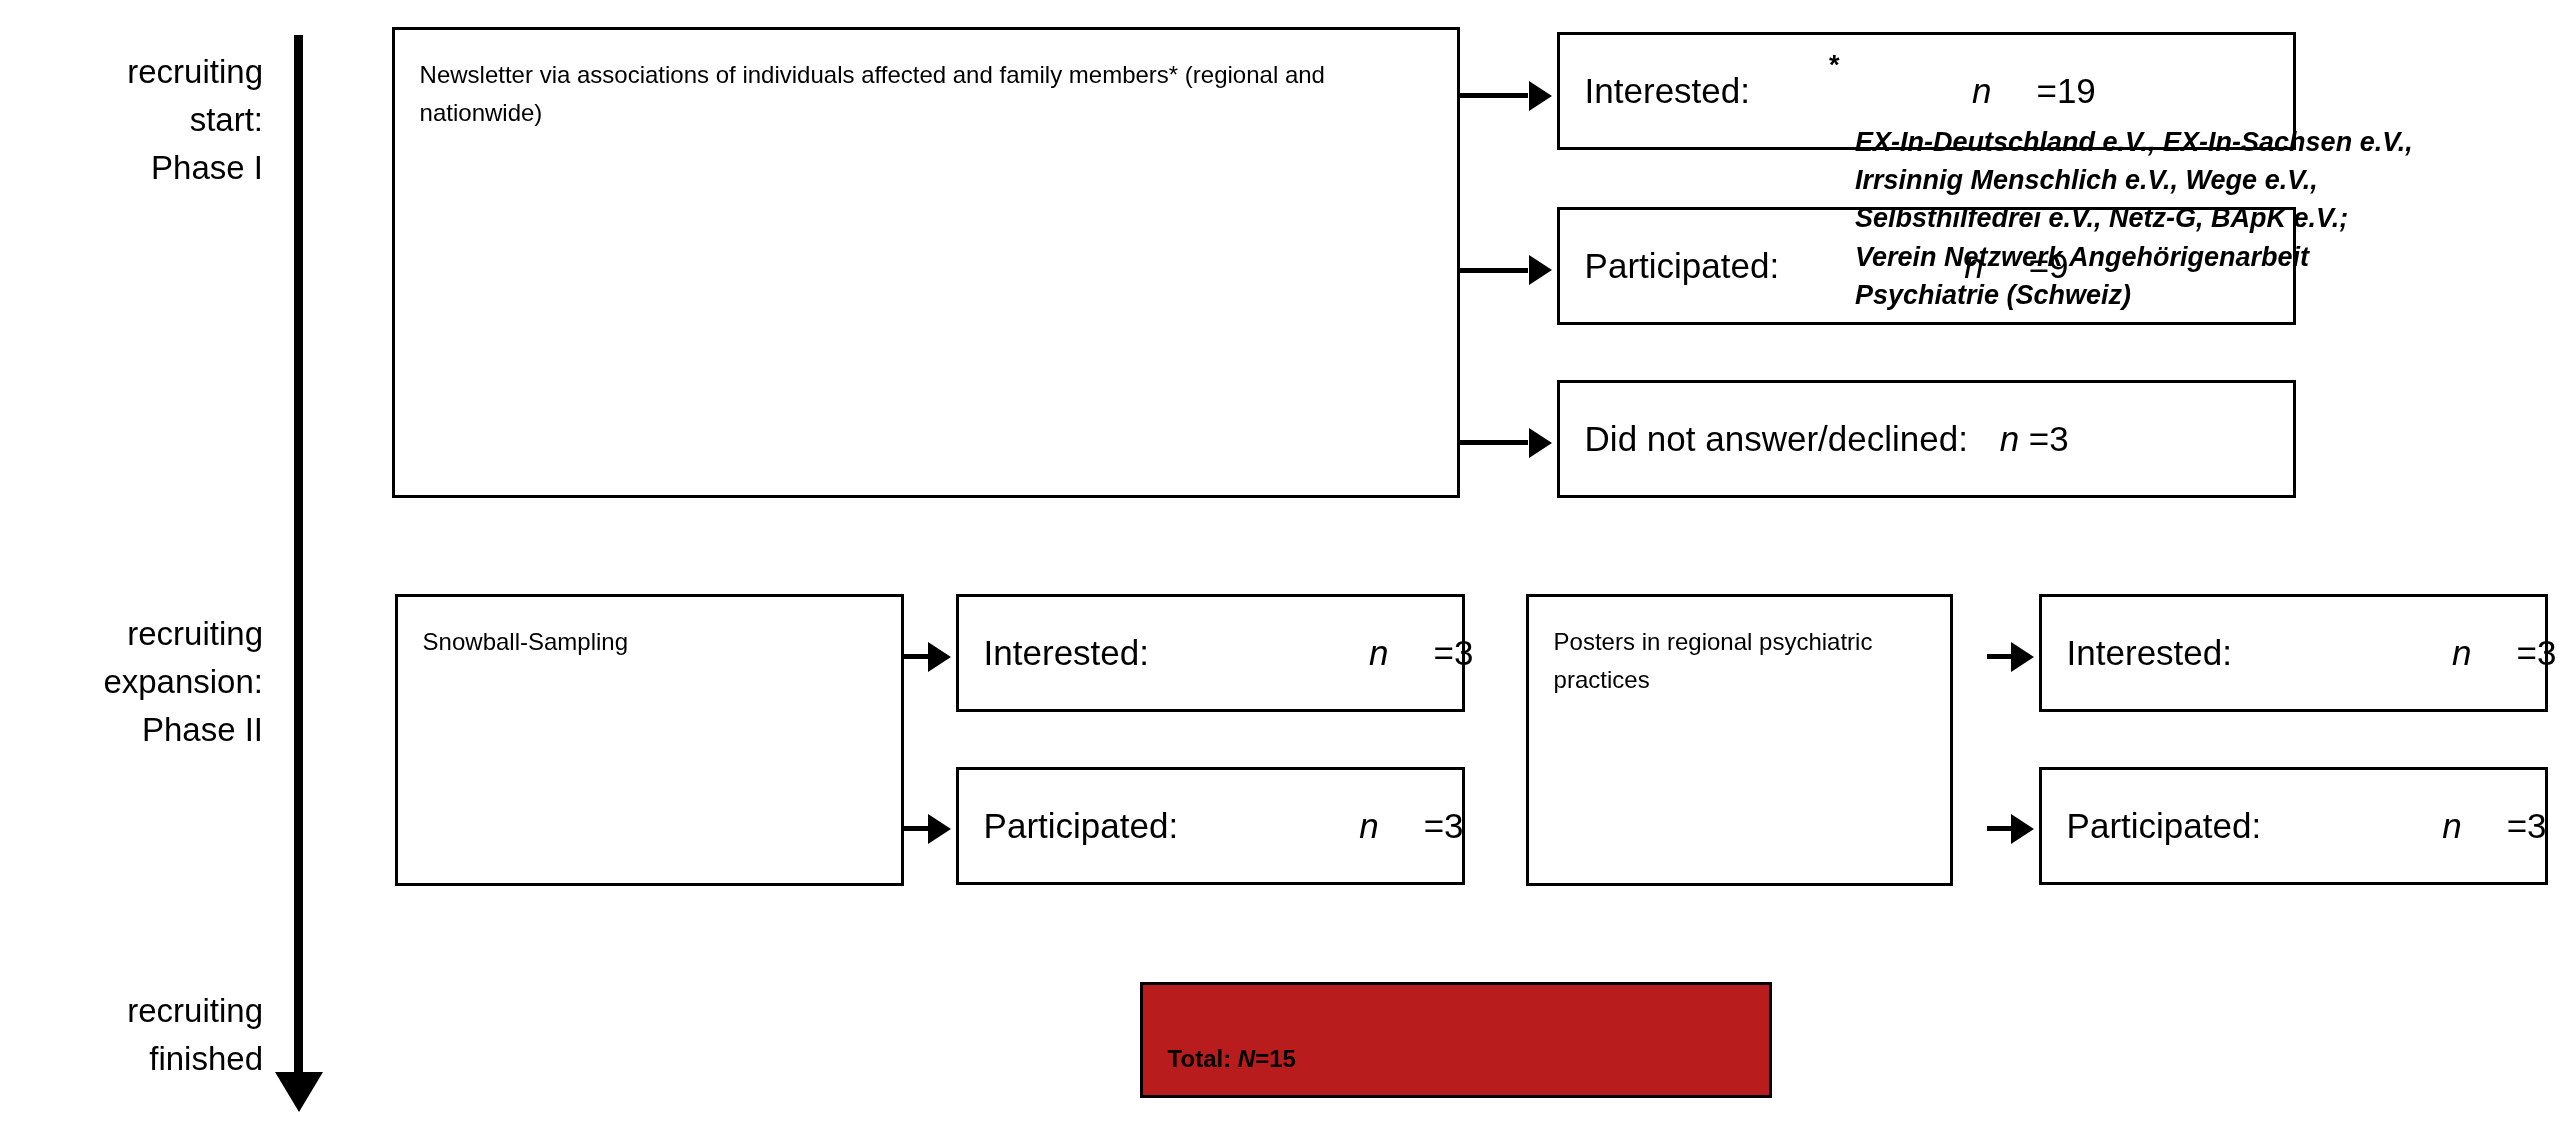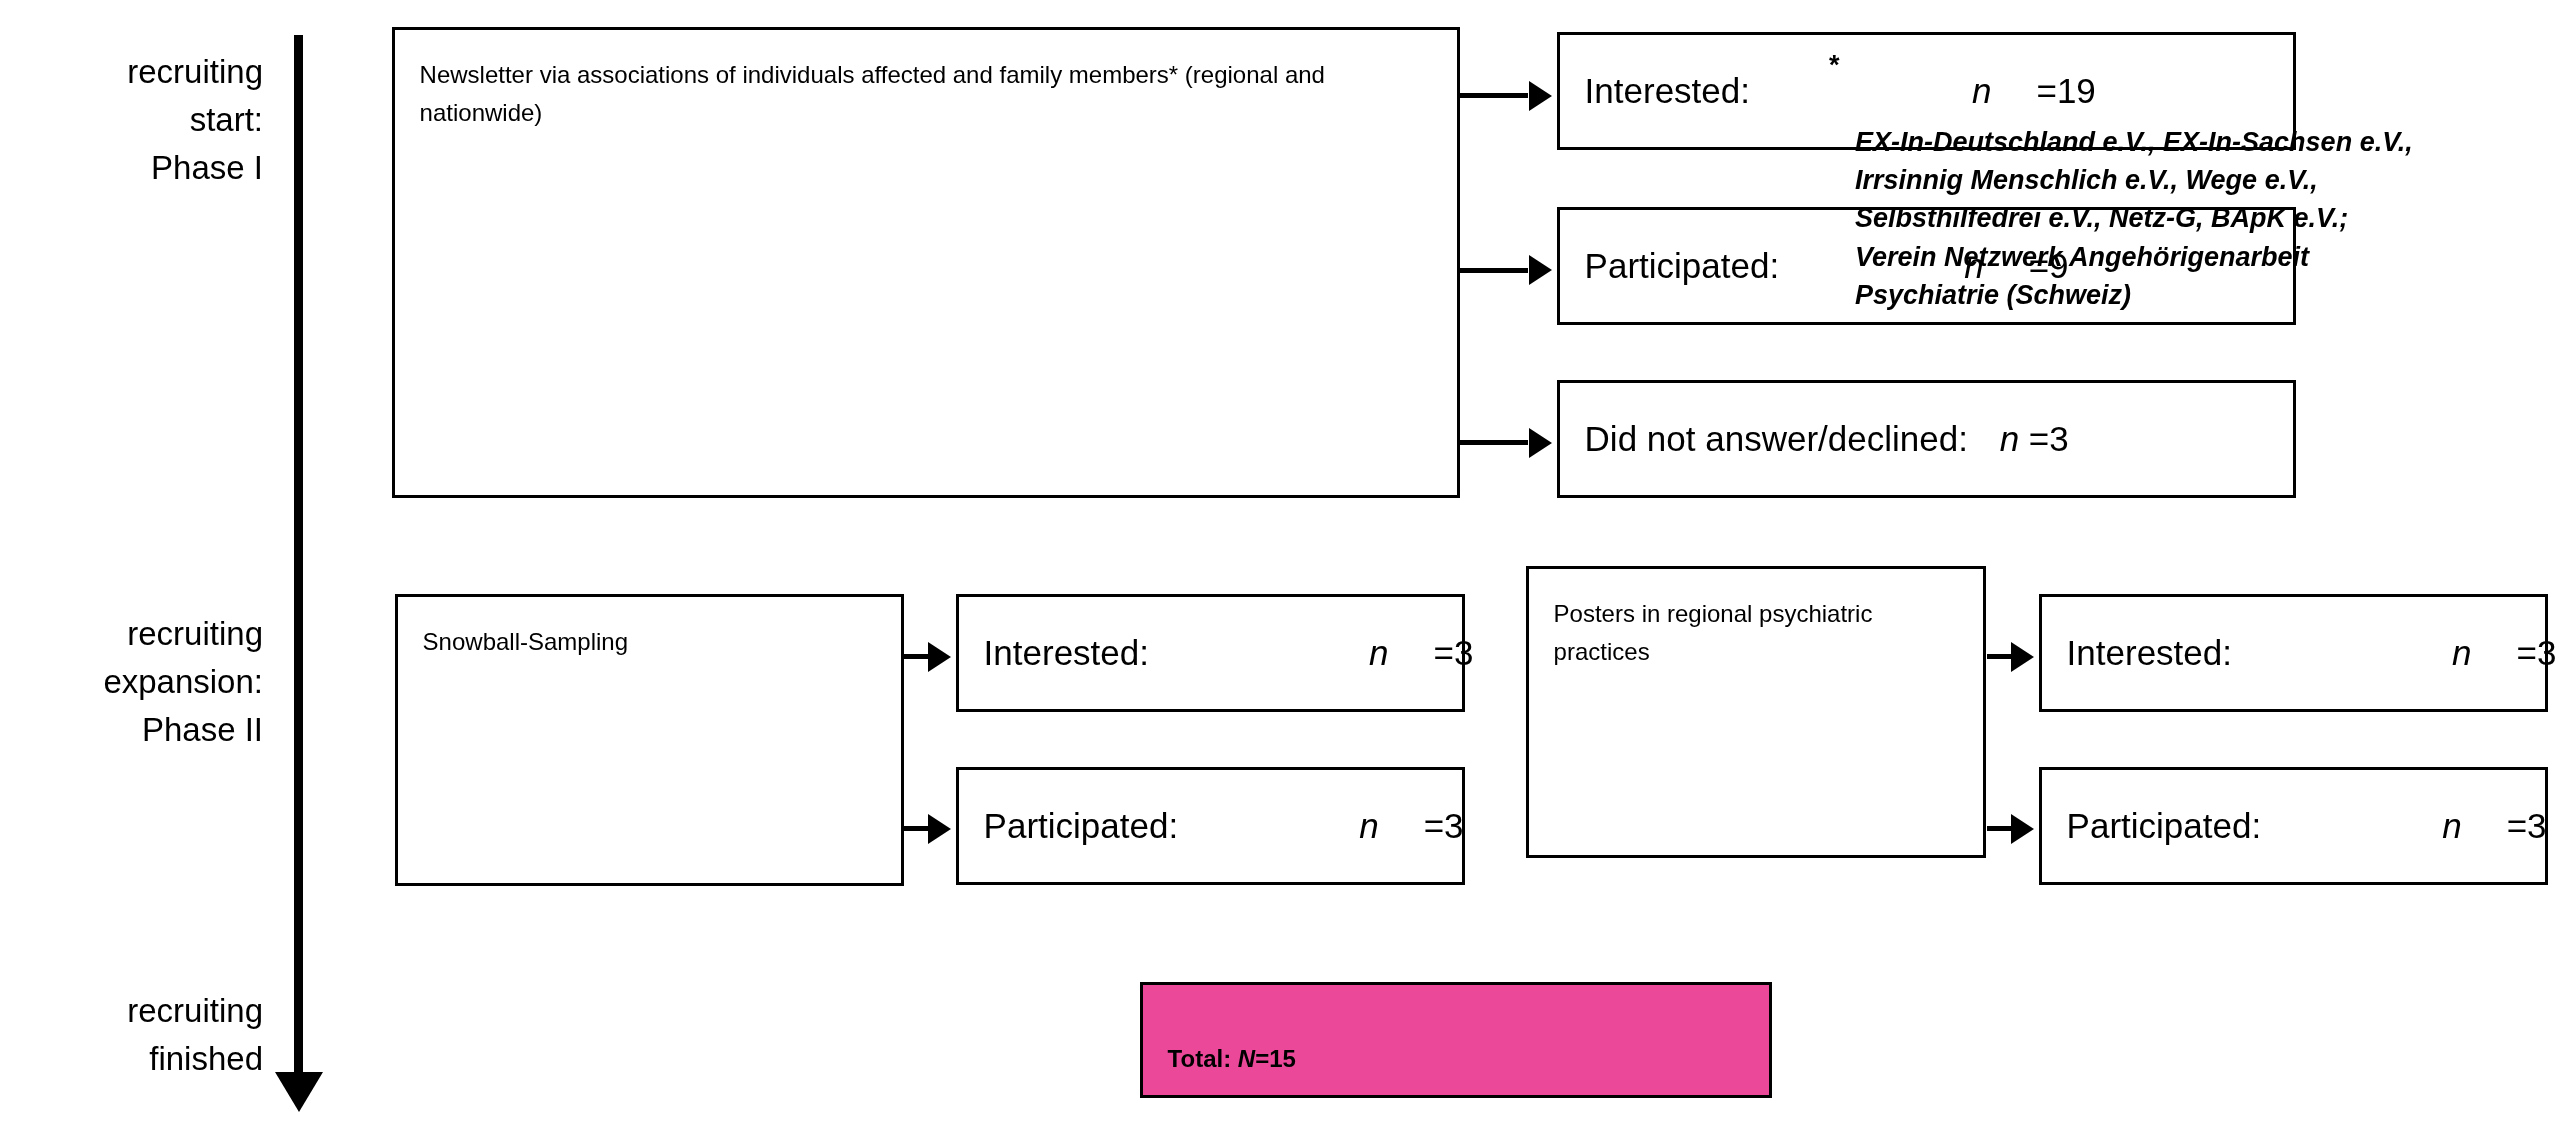--- a/index.html
+++ b/index.html
@@ -80,21 +80,21 @@
   .result-row .r-gap   { flex: 0 0 auto; }
   .result-row .r-value { flex: 0 0 auto; }
   .ital { font-style: italic; }
 
   .result-row.tight { display: block; }
   .result-row.tight .r-label { display: inline; }
   .result-row.tight .r-value { display: inline; }
 
   
   .node.total {
-    background: #ec4899;
+    background: #b91c1c;
   }
   .node.total .node-text {
     font-weight: bold;
     top: 50%;
     transform: translateY(-50%);
   }
 
   
   .conn-line {
     position: absolute;
@@ -221,21 +221,21 @@
 
   <div class="node mid" style="left:956px; top:767px; width:509px; height:118px;">
     <div class="result-row">
       <span class="r-label">Participated:</span>
       <span class="r-gap" style="width:91px;"></span>
       <span class="ital">n</span>
       <span class="r-value">=3</span>
     </div>
   </div>
 
-  <div class="node top" style="left:1526px; top:566px; width:460px; height:292px;">
+  <div class="node top" style="left:1526px; top:594px; width:427px; height:292px;">
     <div class="node-text">Posters in regional psychiatric practices</div>
   </div>
 
   <div class="conn-line" style="left:1987px; top:654px; width:24.6px; height:5.3px;"></div>
   <div class="conn-head" style="left:2011px; top:642px;"></div>
 
   <div class="conn-line" style="left:1987px; top:826px; width:24.6px; height:5.3px;"></div>
   <div class="conn-head" style="left:2011px; top:814px;"></div>
 
   <div class="node mid" style="left:2039px; top:594px; width:509px; height:118px;">

